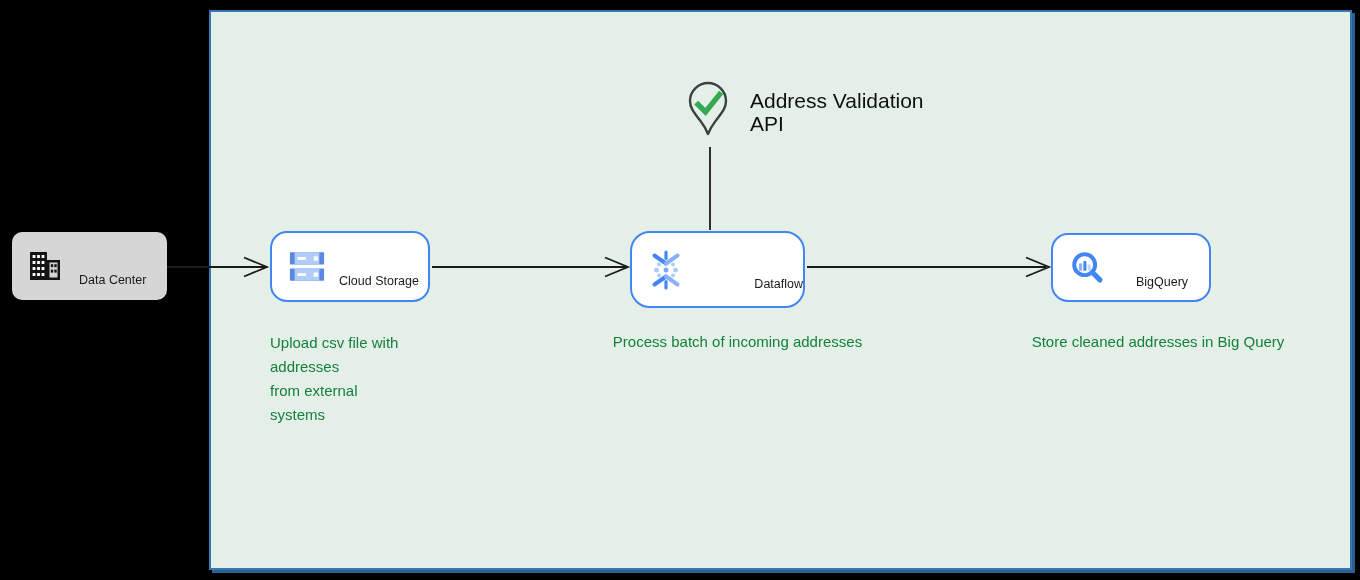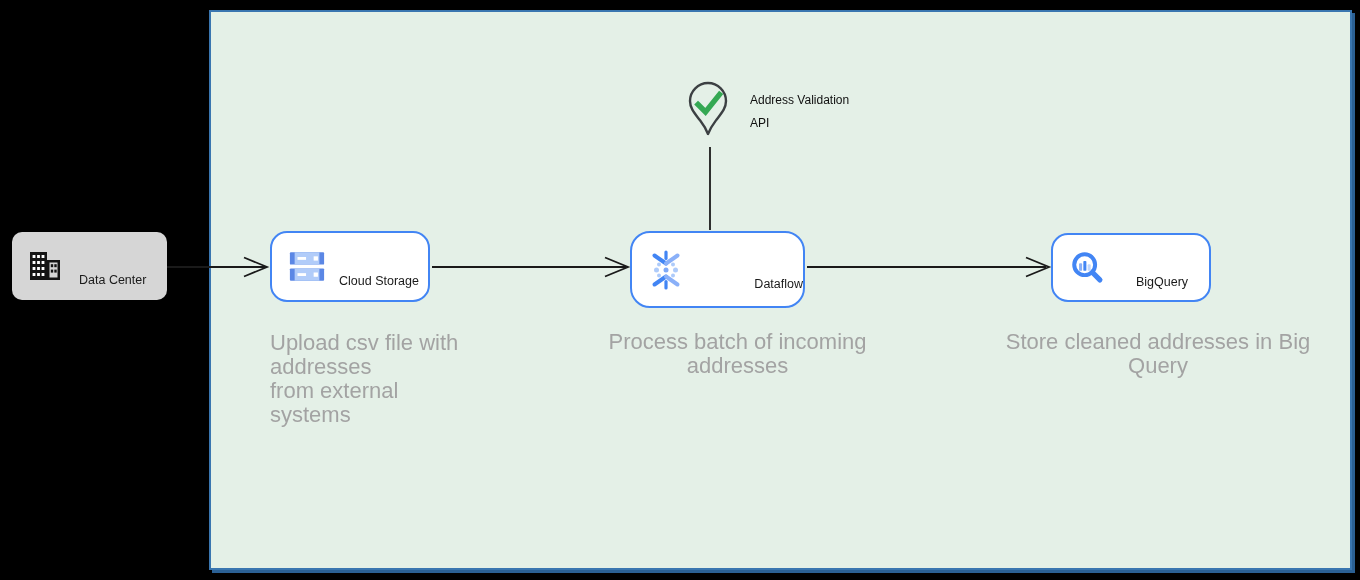--- a/index.html
+++ b/index.html
@@ -11,23 +11,23 @@
   .node{position:absolute;display:flex;align-items:center;box-sizing:border-box;}
   .gcp{background:#ffffff;border:2.5px solid #4285f4;border-radius:17px;
        padding-left:16px;gap:13px;}
   .node-label{font-size:12.5px;color:#1a1a1a;margin-top:28px;}
   .dc{left:12px;top:232px;width:155px;height:68px;background:#d6d6d6;
       border-radius:10px;padding-left:17px;gap:16px;}
   .cs{left:270px;top:231px;width:160px;height:71px;}
   .df{left:630px;top:231px;width:175px;height:77px;border-radius:20px;padding-left:14px;justify-content:space-between;}
   .bq{left:1051px;top:233px;width:160px;height:69px;gap:29px;}
   .pin{position:absolute;left:686px;top:80px;width:44px;height:58px;}
-  .annotation{position:absolute;left:750px;top:89px;font-size:12px;line-height:23px;
+  .annotation{position:absolute;left:750px;top:89px;font-size:21px;line-height:23px;
               color:#101010;white-space:pre-line;}
-  .caption{position:absolute;font-size:22px;line-height:24px;color:#a3a3a3;
+  .caption{position:absolute;font-size:15px;line-height:24px;color:#15803d;
            white-space:pre-line;}
   .cap-upload{left:270px;top:331px;width:240px;text-align:left;}
   .cap-process{left:555px;top:330px;width:365px;text-align:center;}
   .cap-store{left:973px;top:330px;width:370px;text-align:center;}
 </style>
 </head>
 <body>
 
 <div class="canvas">
 

